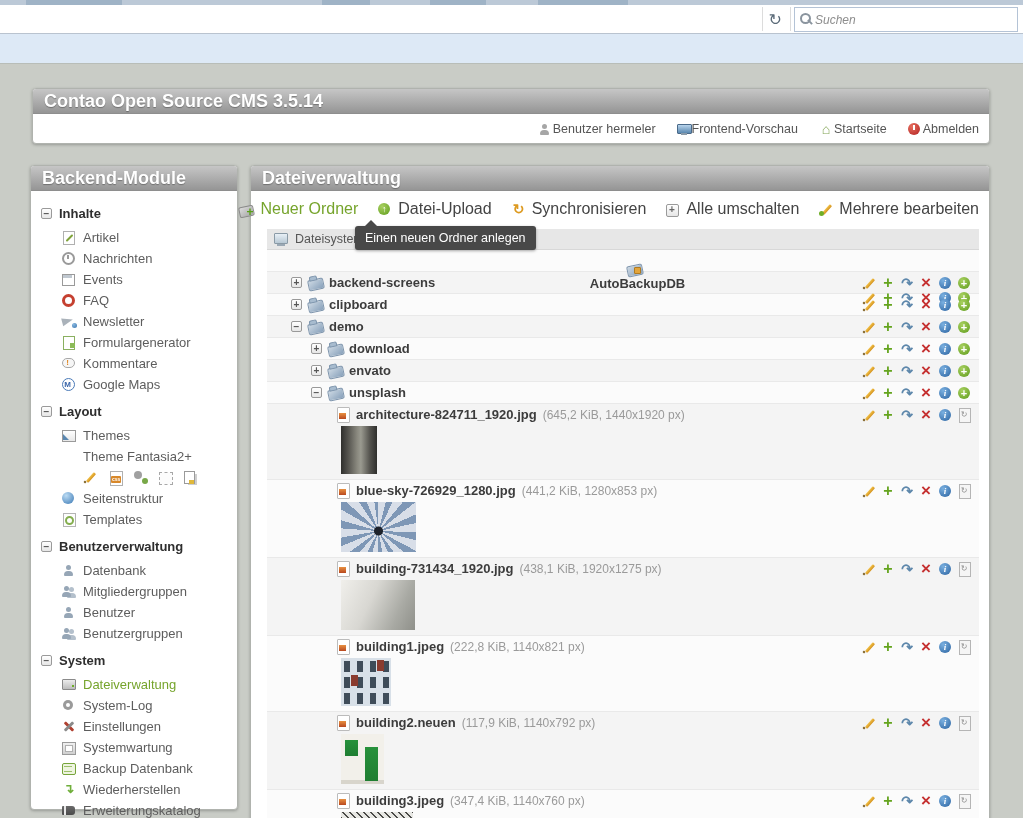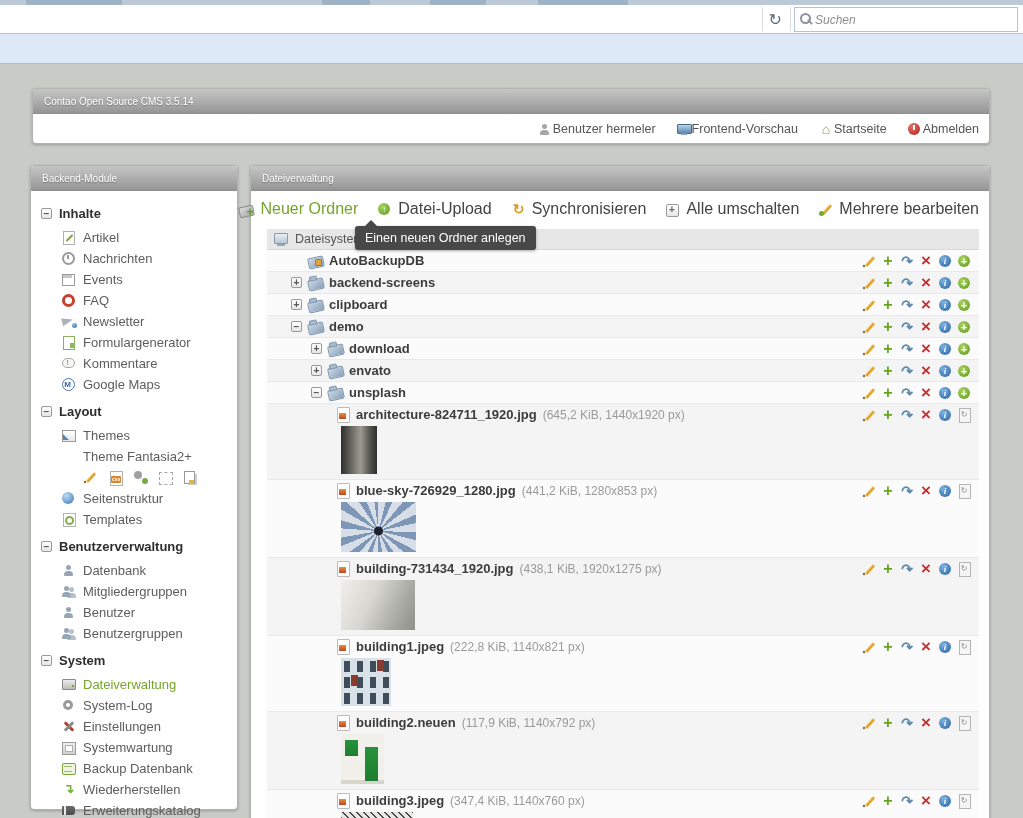--- a/index.html
+++ b/index.html
@@ -114,21 +114,21 @@
 .ic-delete-icon::before{content:"\D7";left:0;top:0;width:14px;text-align:center;color:#c53030;font:bold 17px/13px "Liberation Sans",sans-serif}
 .ic-info-icon::before{content:"";left:1px;top:1px;width:12px;height:12px;border-radius:50%;background:radial-gradient(circle at 35% 30%,#7ab0e0,#2a62a0)}
 .ic-info-icon::after{content:"i";left:1px;top:1px;width:12px;height:12px;text-align:center;color:#fff;font:italic bold 9px/12px "Liberation Serif",serif}
 .ic-paste-into-icon::before{content:"";left:1px;top:1px;width:12px;height:12px;border-radius:50%;background:radial-gradient(circle at 35% 30%,#a8d060,#5f9c1c)}
 .ic-paste-into-icon::after{content:"+";left:1px;top:1px;width:12px;text-align:center;color:#fff;font:bold 11px/12px "Liberation Sans",sans-serif}
 .ic-source-icon::before{content:"";left:2px;top:0;width:10px;height:13px;border:1px solid #b5b5b5;background:#f5f5f5}
 .ic-source-icon::after{content:"\21BB";left:2px;top:1px;width:10px;text-align:center;color:#909090;font-size:8px;line-height:12px}
 
 
 .panel{position:absolute;background:#fff;border:1px solid #b0b3ae;border-radius:4px;box-shadow:0 1px 3px rgba(0,0,0,.25)}
-.bar{height:25px;line-height:25px;background:linear-gradient(#c6c6c6,#959595);border-bottom:1px solid #8e8e8e;color:#fff;font-weight:normal;font-size:10px;padding:0 11px;border-radius:3px 3px 0 0;text-shadow:0 1px 1px rgba(0,0,0,.3)}
+.bar{height:25px;line-height:25px;background:linear-gradient(#c6c6c6,#959595);border-bottom:1px solid #8e8e8e;color:#fff;font-weight:bold;font-size:18px;padding:0 11px;border-radius:3px 3px 0 0;text-shadow:0 1px 1px rgba(0,0,0,.3)}
 
 .app-header{left:32px;top:88px;width:958px;height:56px}
 .header-nav{display:flex;justify-content:flex-end;align-items:center;gap:20px;height:30px;padding-right:10px;font-size:12.5px;color:#555}
 .nav-link{display:inline-flex;align-items:center;cursor:pointer}
 
 .sidebar{left:30px;top:165px;width:208px;height:645px}
 .side-content{padding:6px 8px 10px}
 .section{margin-bottom:4px}
 .section-head{display:flex;align-items:center;gap:7px;margin:9px 2px 6px;font-weight:bold;color:#2e2e2e;font-size:13px}
 .collapse-box{width:11px;height:11px;border:1px solid #9a9a9a;border-radius:2px;background:linear-gradient(#fff,#e6e6e6);color:#555;font:bold 10px/9px "Liberation Sans",sans-serif;text-align:center;cursor:pointer;flex:none}
@@ -374,21 +374,21 @@
   </span>
     </div>
   <div class="tooltip">Einen neuen Ordner anlegen</div>
   <div class="tree">
     <div class="root-row">
       <span class="ic ic-filesystem-icon"></span>
       <span>Dateisystem</span>
     </div>
     <div id="tree-rows">
         <div class="row-wrap">
-    <div class="row" style="padding-left: 24px;">
+    <div class="row" style="padding-left: 24px; flex-direction: column;">
       <span class="expander ghost"></span>
       <span class="ic ic-folder-protected-icon"></span>
       <span class="tree-label">AutoBackupDB</span>
 
       <span class="actions">
               <span class="ic act ic-edit-icon"></span>
               <span class="ic act ic-paste-new-icon"></span>
               <span class="ic act ic-move-icon"></span>
               <span class="ic act ic-delete-icon"></span>
               <span class="ic act ic-info-icon"></span>

